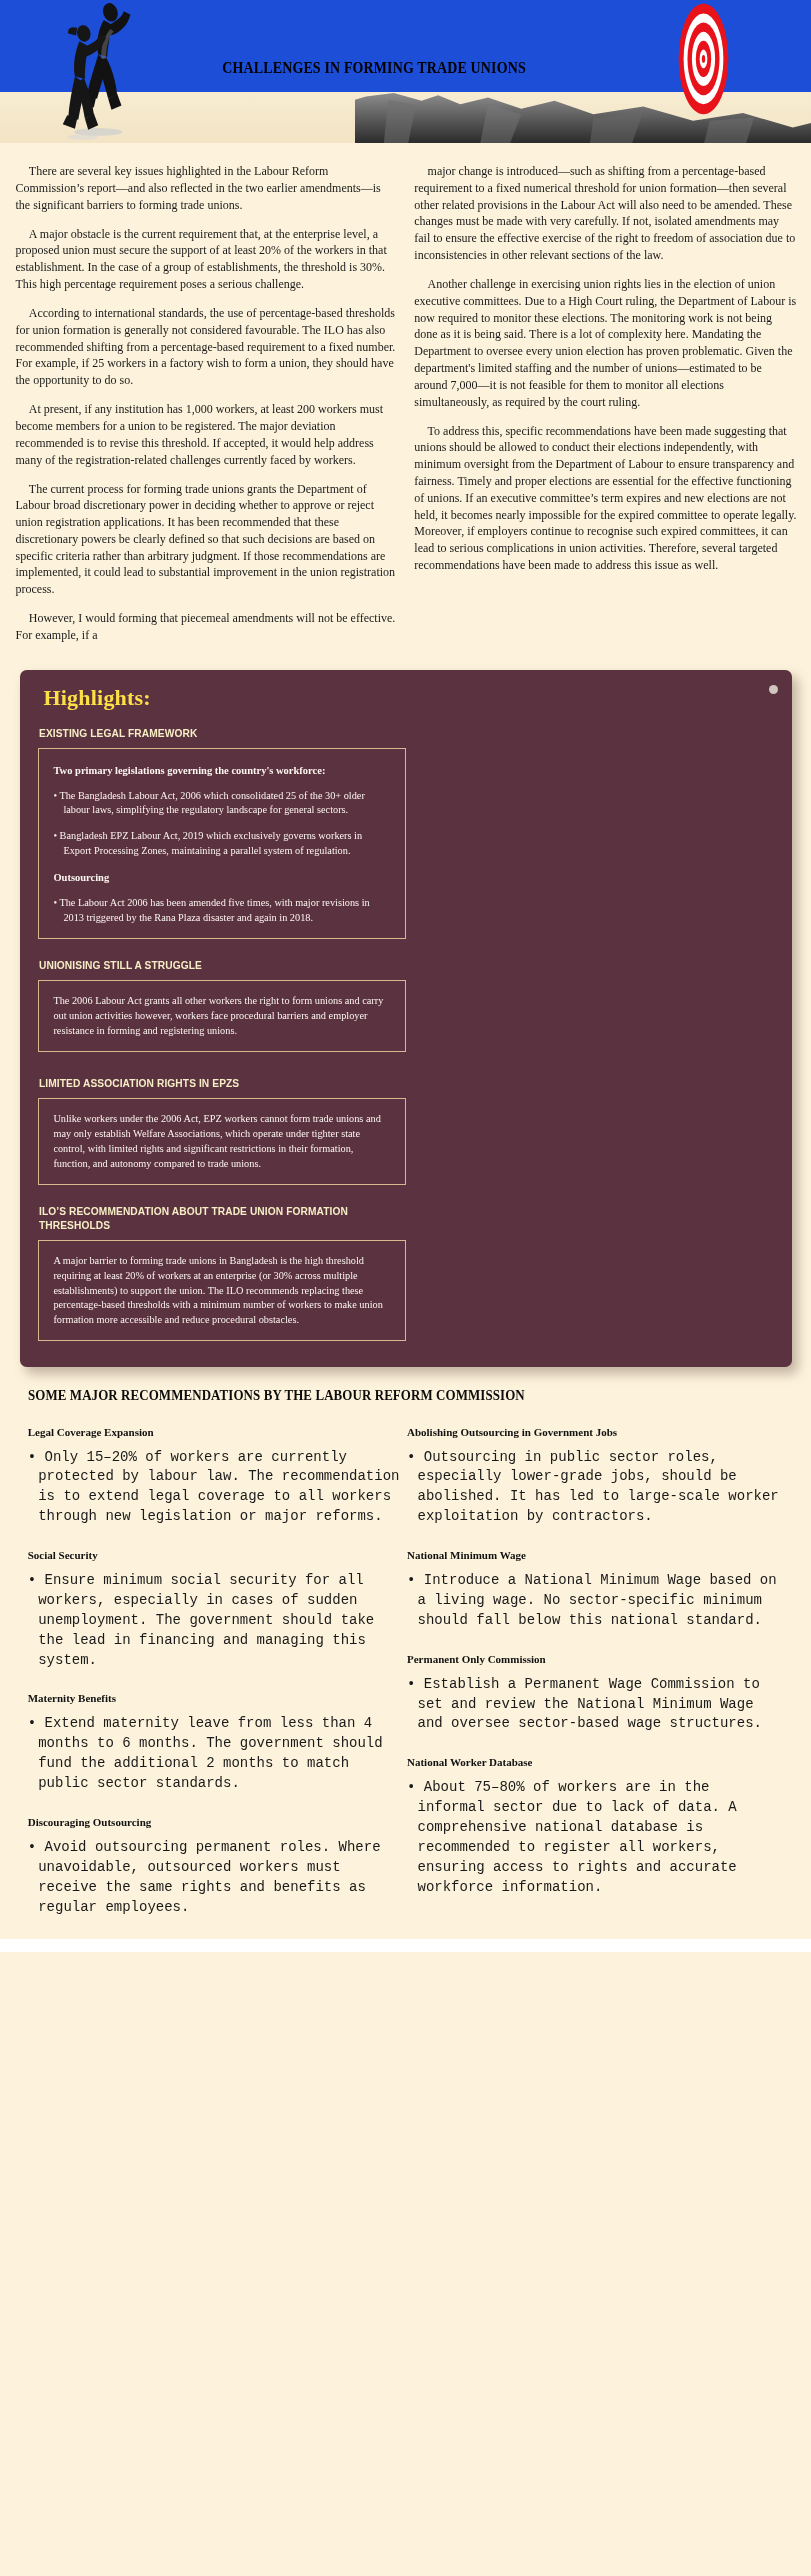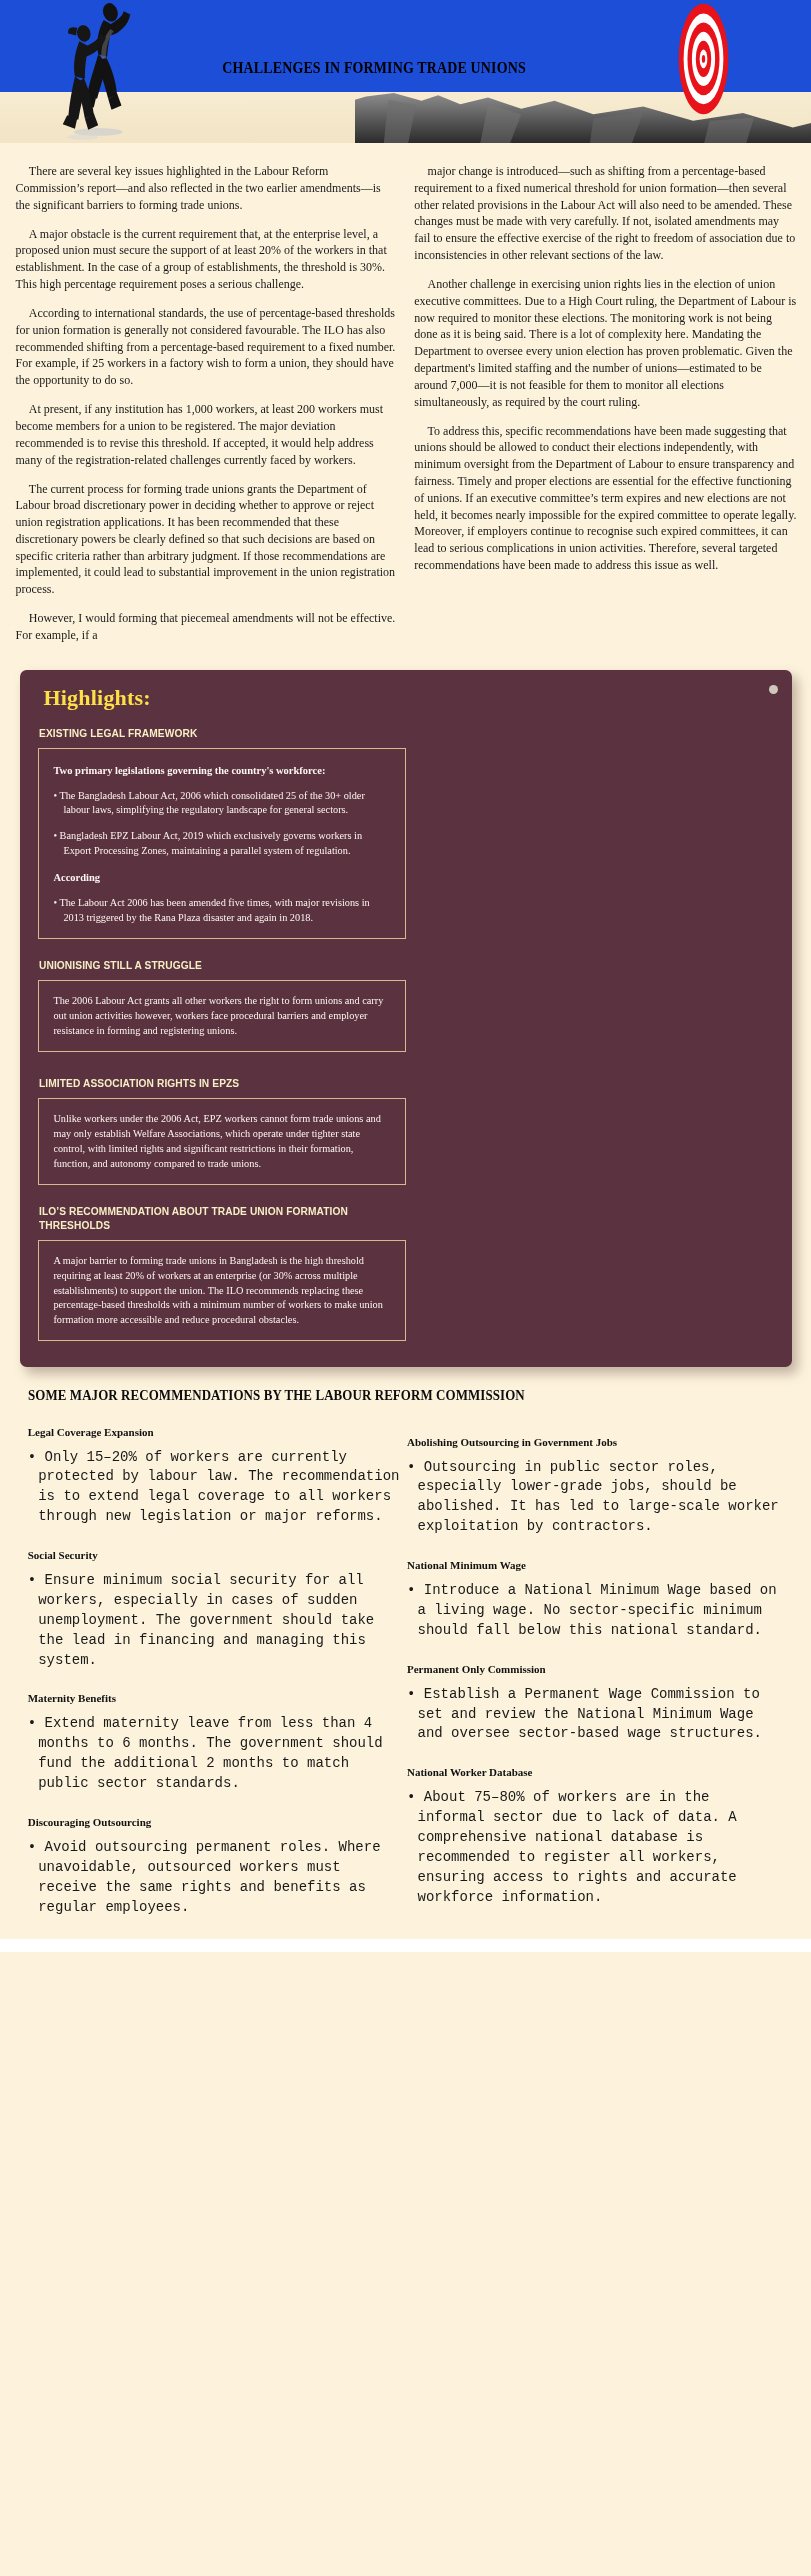--- a/index.html
+++ b/index.html
@@ -153,21 +153,20 @@
     letter-spacing: 0.1px;
     margin: 0 0 22px 12.2px;
     white-space: nowrap;
     transform: scaleX(0.90);
     transform-origin: left center;
   }
   .recs-cols {
     display: flex;
     gap: 2px;
     padding: 0 12.2px;
-    align-items: center;
   }
   .recs-col { width: 50%; }
   .rec-head {
     font-family: "Liberation Serif", serif;
     font-weight: bold;
     font-size: 11px;
     color: #111111;
     margin: 0 0 10px 0;
   }
   .rec-head.spaced { margin-top: 22px; }
@@ -274,21 +273,21 @@
 
       <div class="hl-cols">
 
         <div class="hl-col">
 
           <div class="hl-head">EXISTING LEGAL FRAMEWORK</div>
           <div class="hl-box">
             <p class="bold">Two primary legislations governing the country's workforce:</p>
             <p class="bullet">•   The Bangladesh Labour Act, 2006 which consolidated 25 of the 30+ older labour laws, simplifying the regulatory landscape for general sectors.</p>
             <p class="bullet">•   Bangladesh EPZ Labour Act, 2019 which exclusively governs workers in Export Processing Zones, maintaining a parallel system of regulation.</p>
-            <p class="bold">According</p>
+            <p class="bold">Outsourcing</p>
             <p class="bullet">•   The Labour Act 2006 has been amended five times, with major revisions in 2013 triggered by the Rana Plaza disaster and again in 2018.</p>
           </div>
 
           <div class="hl-head spaced">UNIONISING STILL A STRUGGLE</div>
           <div class="hl-box">
             <p>The 2006 Labour Act grants all other workers the right to form unions and carry out union activities however, workers face procedural barriers and employer resistance in forming and registering unions.</p>
           </div>
 
         </div>
 

